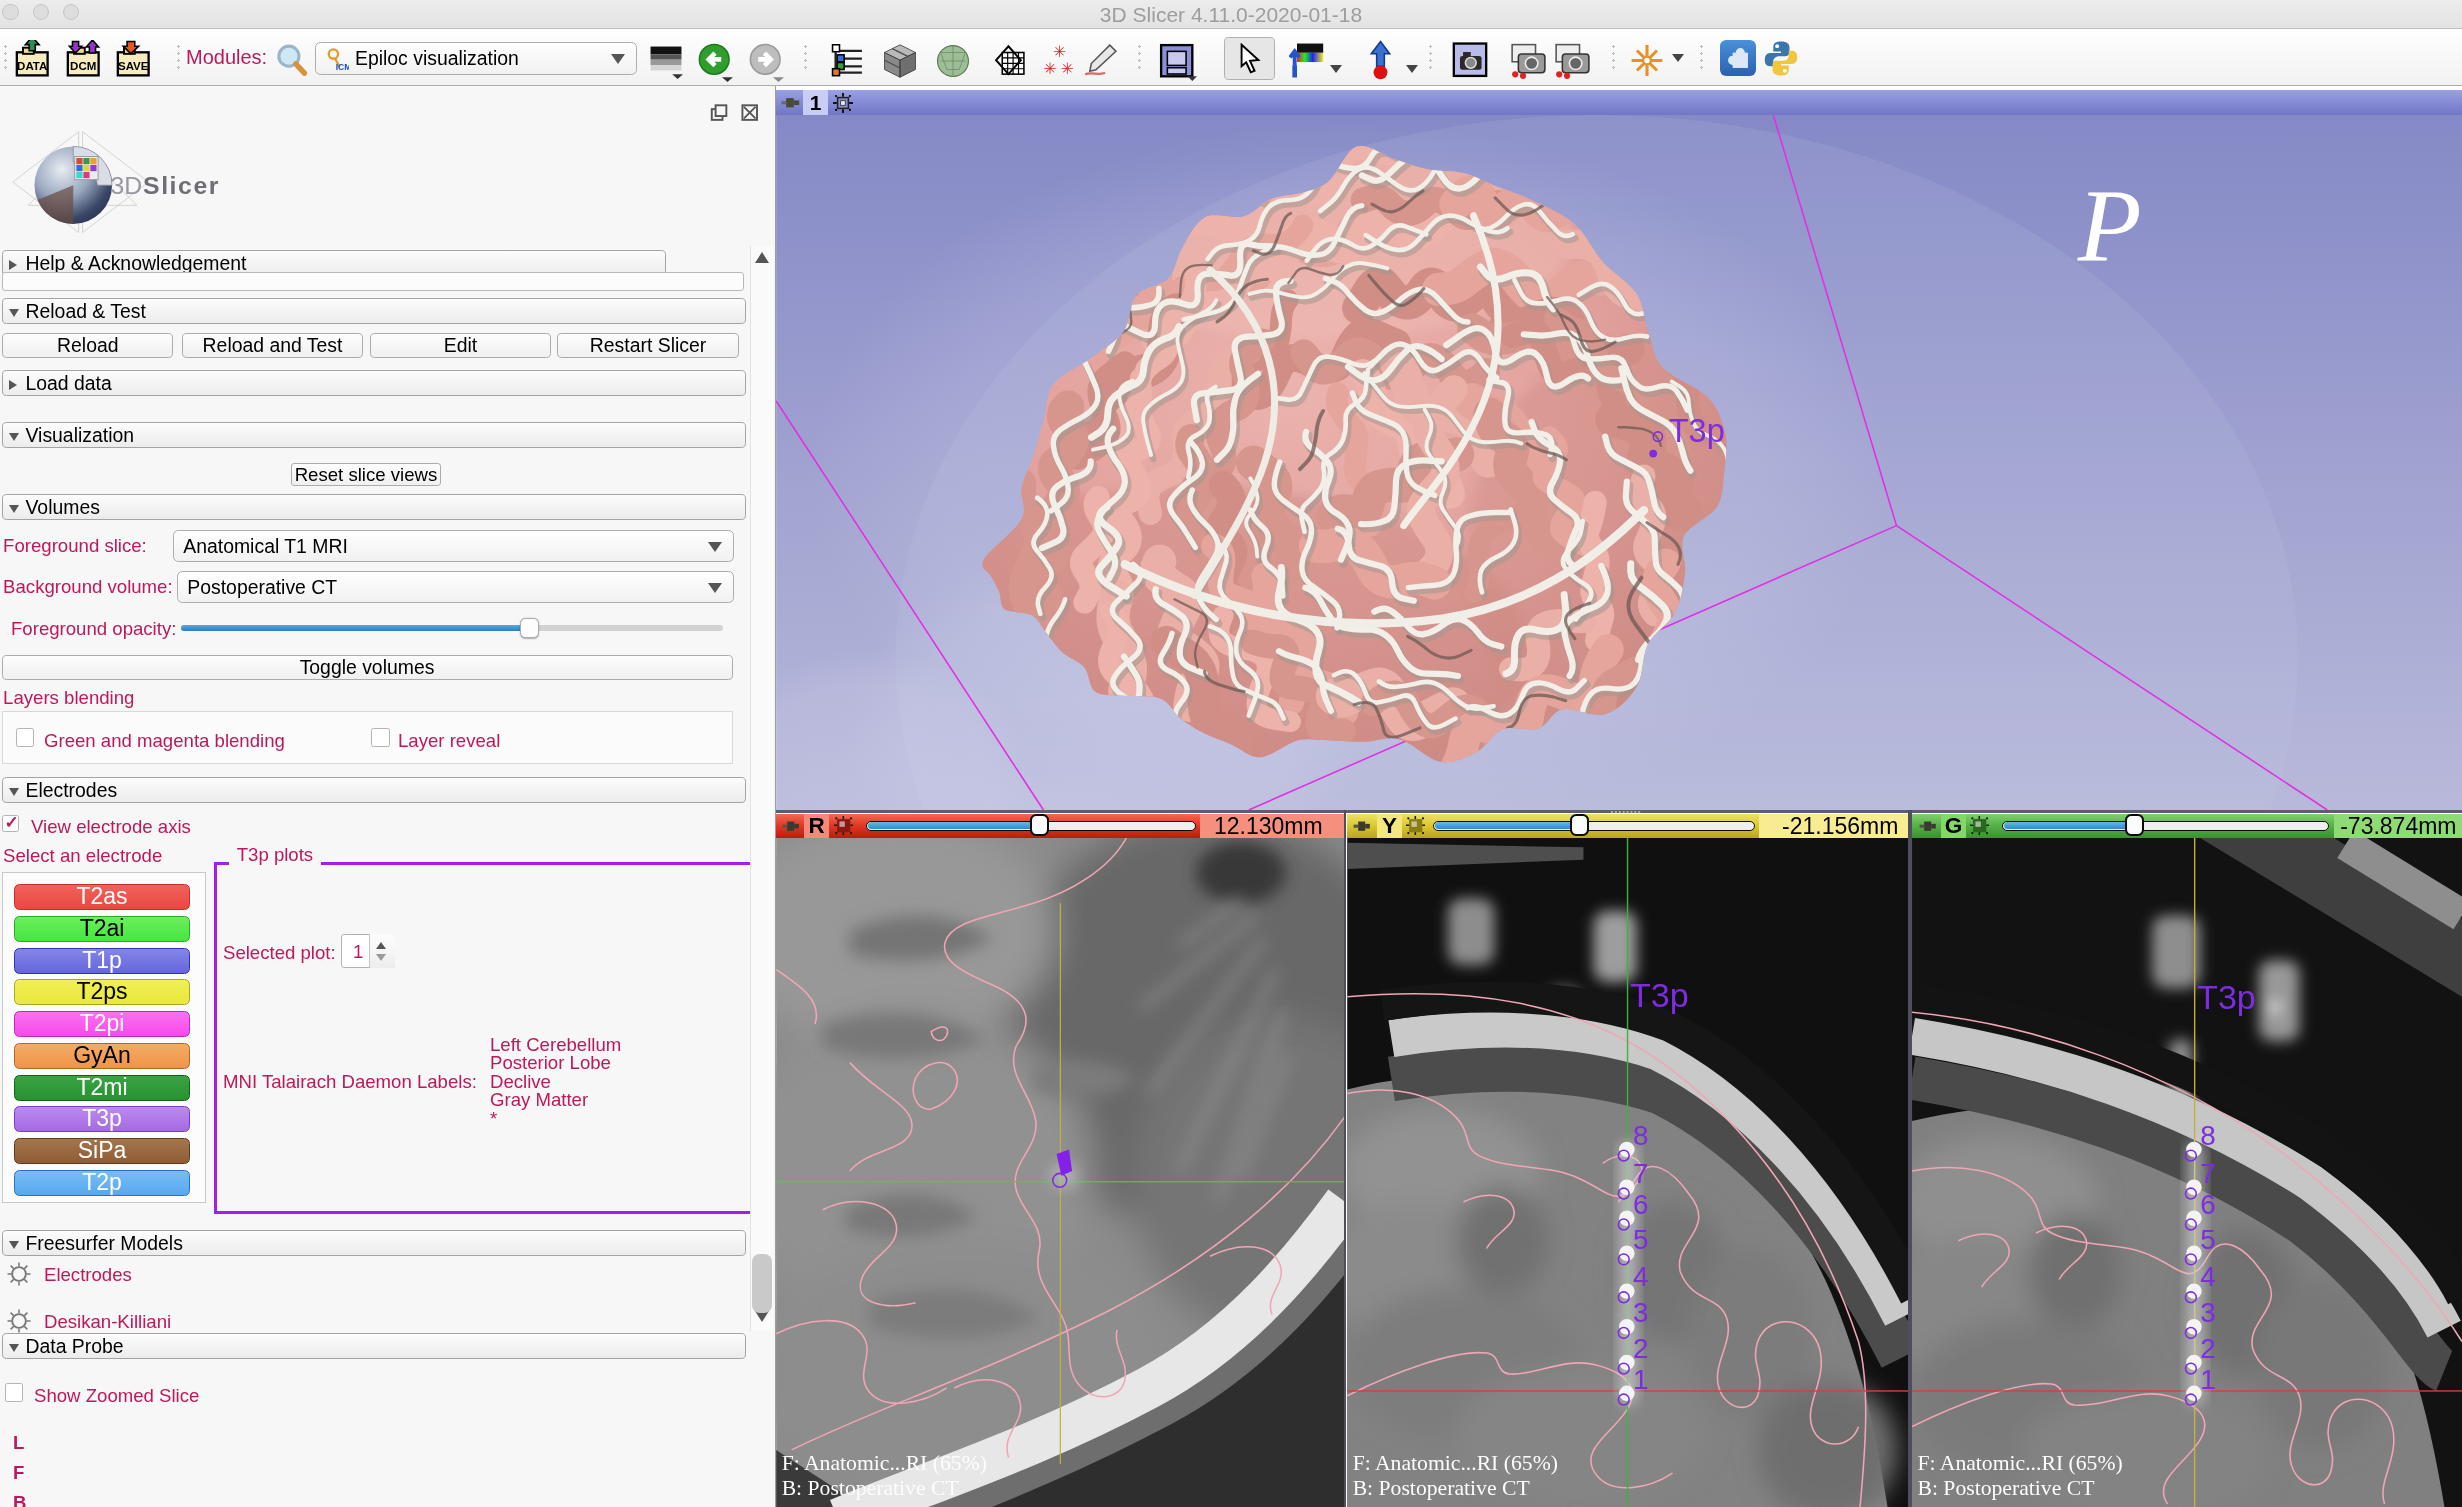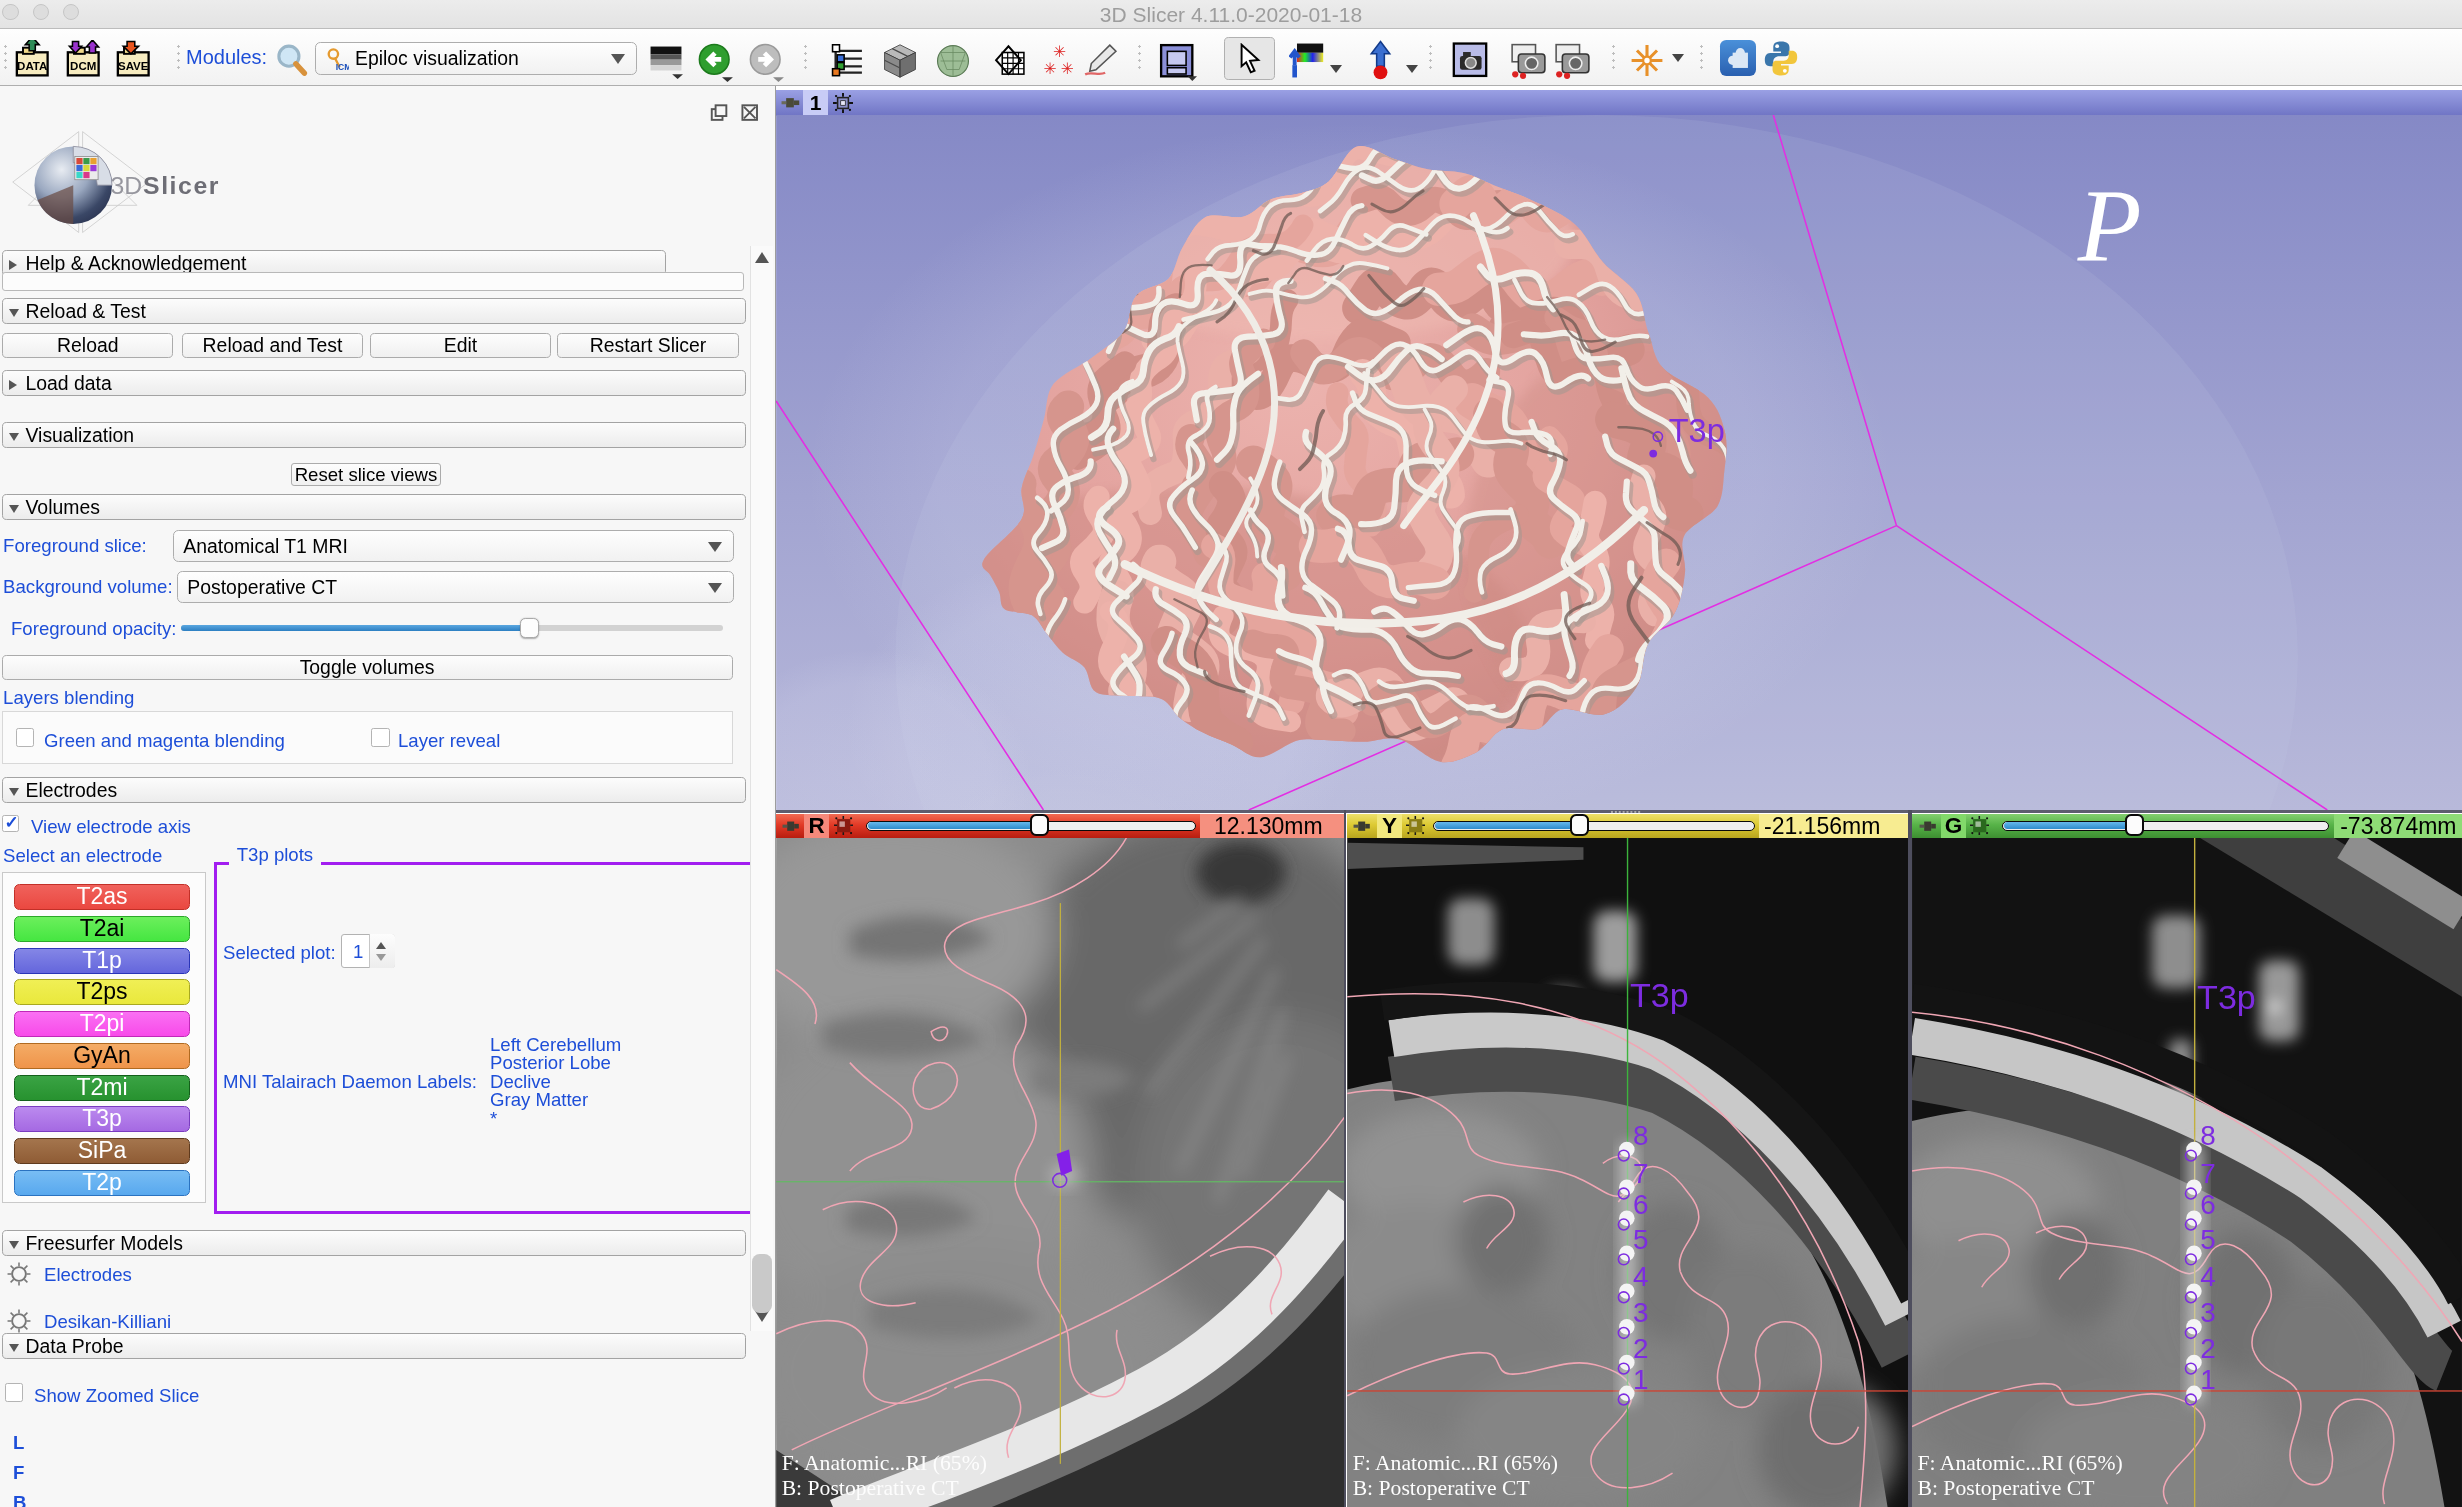--- a/index.html
+++ b/index.html
@@ -5,21 +5,21 @@
  font-family:"Liberation Sans",sans-serif;background:#fff}
 .abs{position:absolute}
 .hdr{position:absolute;left:1.5px;width:744px;height:26px;border:0.8px solid #a3a3a3;border-radius:4.6px;
  background:linear-gradient(#fcfcfc,#ececec);font-size:19.4px;color:#000;line-height:25.6px;padding-left:23px}
 .hdr .arr{position:absolute;left:6.2px;top:8.5px;width:0;height:0}
 .arr-r{border-left:8.5px solid #555;border-top:5.4px solid transparent;border-bottom:5.4px solid transparent}
 .arr-d{border-top:8.5px solid #555;border-left:5.4px solid transparent;border-right:5.4px solid transparent;margin-top:1.5px}
 .btn{position:absolute;height:25px;border:0.8px solid #ababab;border-radius:4.6px;white-space:nowrap;
  background:linear-gradient(#fdfdfd,#f0f0f0);font-size:19.4px;color:#000;text-align:center;line-height:23px}
 .cb{position:absolute;width:18.6px;height:18.6px;border:0.8px solid #b4b4b4;border-radius:2.3px;background:#fff}
-.lbl{position:absolute;font-size:18.6px;color:#1d4ed8;white-space:nowrap}
+.lbl{position:absolute;font-size:18.6px;color:#be185d;white-space:nowrap}
 .ebtn{position:absolute;left:14px;width:176px;height:25.6px;border-radius:5.4px;text-align:center;
  font-size:23px;line-height:23px;color:#fff}
 .combo{position:absolute;border:0.8px solid #adadad;border-radius:5.4px;background:linear-gradient(#fefefe,#f1f1f1);
  font-size:19.4px;color:#000;padding-left:9.3px}
 .combo .ca{position:absolute;right:11px;top:11px;width:0;height:0;border-top:10px solid #555;
  border-left:7px solid transparent;border-right:7px solid transparent}
 .sep{position:absolute;width:4.6px;height:28px;
  background-image:radial-gradient(circle,#bdbdbd 1.2px,transparent 1.2px);background-size:4.6px 7px}
 </style></head><body>
 <div class="abs" style="left:0;top:0;width:2462px;height:29px;background:linear-gradient(#ececec,#e3e3e3);border-bottom:0.8px solid #bcbcbc"></div>
@@ -623,21 +623,21 @@
     <rect x="7" y="7" width="7" height="7" fill="#ffffff" opacity="0.55"></rect>
     <path d="M12,0 L12,4 M12,21 L12,25 M0,12 L4,12 M21,12 L25,12" stroke="#1a1a1a" stroke-width="2"></path>
     <circle cx="3" cy="3" r="1.4" fill="#111"></circle>
     <circle cx="22" cy="3" r="1.4" fill="#111"></circle>
     <circle cx="3" cy="22" r="1.4" fill="#111"></circle>
     <circle cx="22" cy="22" r="1.4" fill="#111"></circle>
   </svg>
 <div class="abs" style="left:1433px;top:821px;width:322px;height:10px;border:1.5px solid #0a0a0a;border-radius:5.4px;background:#efefef"></div>
 <div class="abs" style="left:1435px;top:822px;width:136px;height:7px;border-radius:3.9px 0 0 3.9px;background:linear-gradient(#66b8ec,#2d8ccc)"></div>
 <div class="abs" style="left:1570px;top:814px;width:18.6px;height:22px;border:2.3px solid #0a0a0a;border-radius:6.2px;background:#fcfcfc"></div>
-<div class="abs" style="left:1759px;top:814px;width:150px;height:24px;background:#f7ec91;color:#000;font-size:23px;line-height:24px;padding-left:5px">-21.156mm</div>
+<div class="abs" style="left:1759px;top:814px;width:150px;height:24px;background:#f7ec91;color:#000;font-size:23px;line-height:24px;padding-left:23px">-21.156mm</div>
 <div class="abs" style="left:1912px;top:814px;width:550px;height:24px;background:linear-gradient(#83cf6e,#57b348 45%,#3d8f31)"></div>
 <svg class="abs" style="left:1918px;top:820px" width="18.6" height="12.4" viewBox="0 0 24 16">
     <rect x="8" y="2" width="9" height="12" fill="#3a3a30"></rect>
     <rect x="17" y="5" width="6" height="6" fill="#3a3a30"></rect>
     <rect x="2" y="6" width="6" height="4" fill="#55554a"></rect>
   </svg>
 <div class="abs" style="left:1941px;top:814px;width:25px;height:24px;background:#82d96a;color:#000;font-size:22.5px;font-weight:bold;text-align:center;line-height:23px">G</div>
 <svg class="abs" style="left:1970px;top:816px" width="19.4" height="19.4" viewBox="0 0 25 25">
     <rect x="4" y="4" width="17" height="17" fill="#2a6a1e"></rect>
     <rect x="7" y="7" width="7" height="7" fill="#ffffff" opacity="0.55"></rect>

